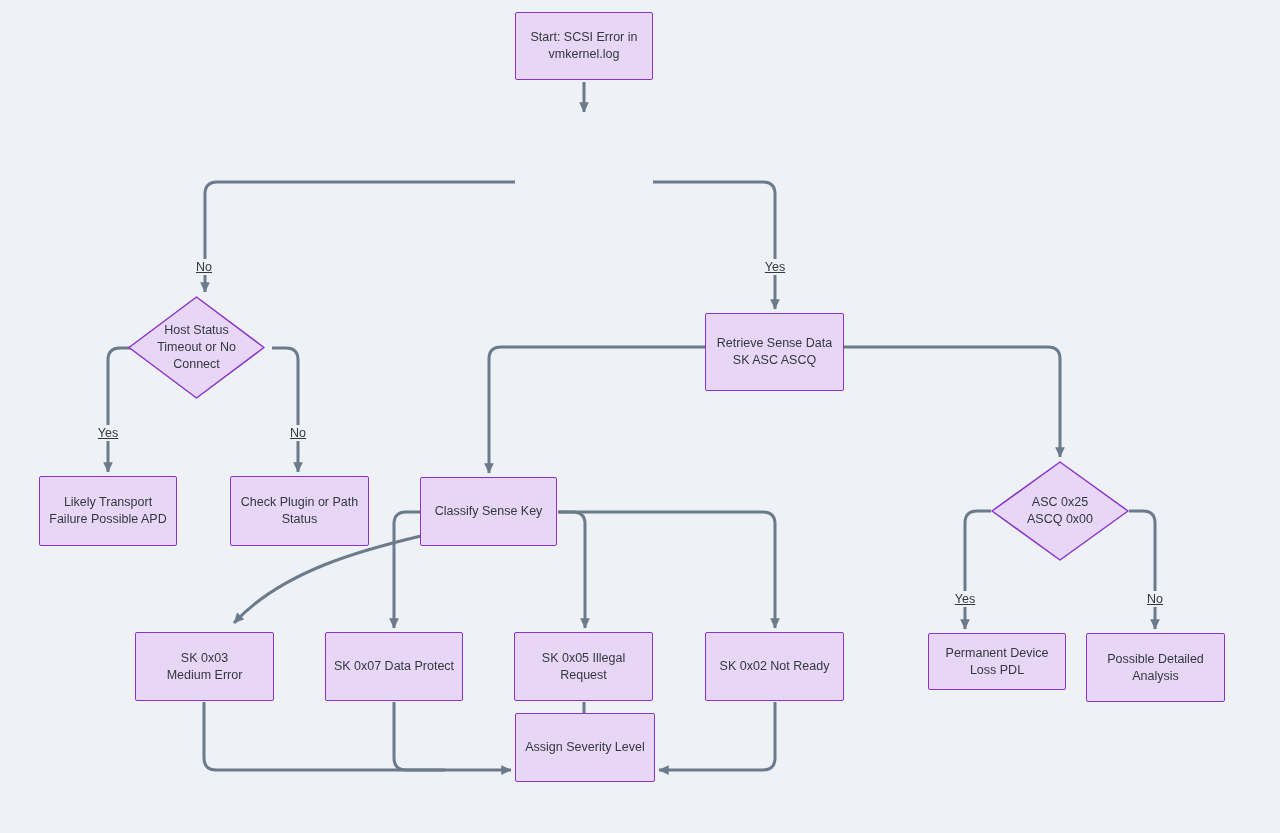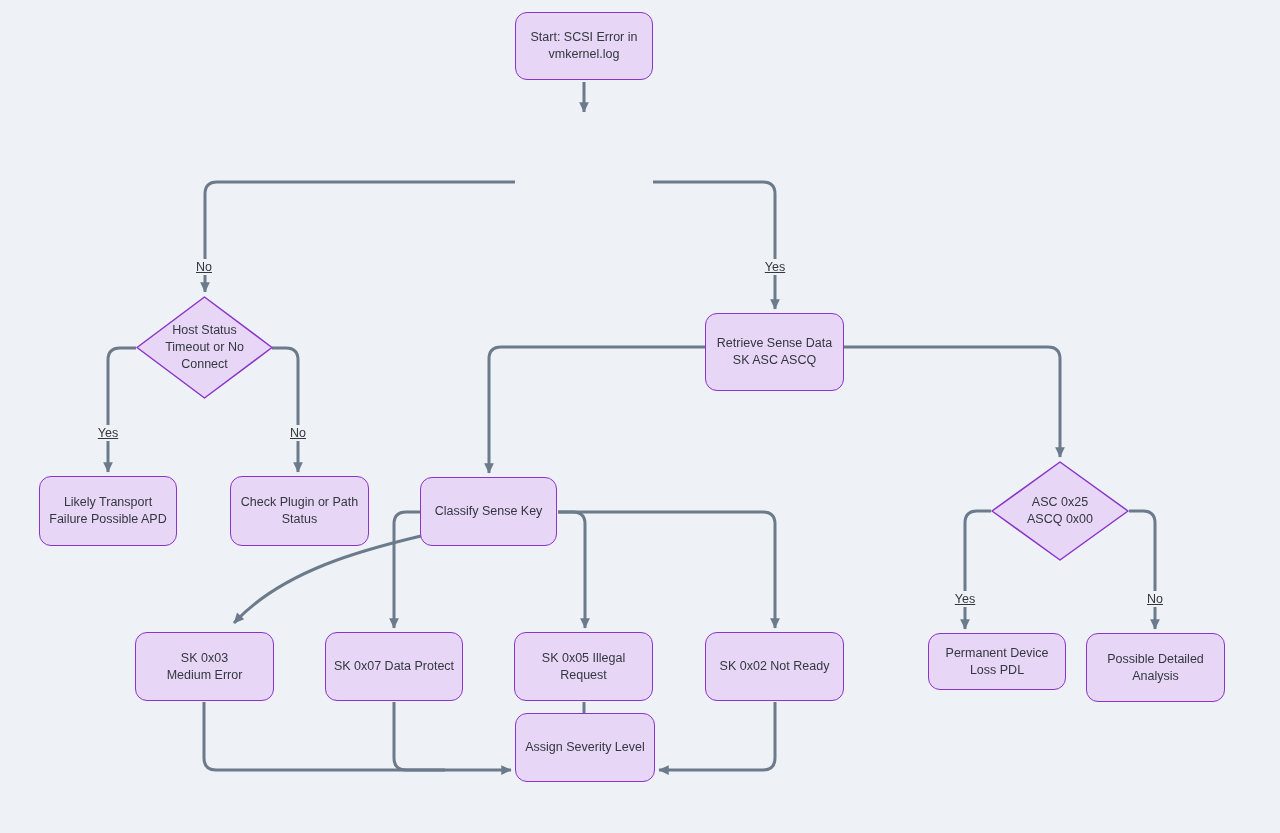--- a/index.html
+++ b/index.html
@@ -13,21 +13,21 @@
   html,body{margin:0;padding:0;background:var(--background);}
   .stage{
     position:relative;width:1280px;height:833px;background:var(--background);
     font-family:"Liberation Sans", sans-serif;overflow:hidden;
   }
   .edges-svg{position:absolute;left:0;top:0;width:1280px;height:833px;}
   .edge-path{stroke:var(--edge);stroke-width:3;fill:none;}
   .arrow-fill{fill:var(--edge);}
   .node{
     position:absolute;background:var(--node-fill);border:1.5px solid var(--node-border);
-    border-radius:12px;display:flex;align-items:center;justify-content:center;
+    border-radius:2px;display:flex;align-items:center;justify-content:center;
     text-align:center;color:var(--text);
   }
   .nlabel{
     font-size:12.5px;line-height:17px;font-weight:500;color:var(--text);
     text-align:center;padding:0 4px;
   }
   .diamond{
     position:absolute;display:flex;align-items:center;justify-content:center;text-align:center;
   }
   .diamond svg{position:absolute;left:0;top:0;width:100%;height:100%;}
@@ -111,21 +111,21 @@
 
   <div class="node" style="left:1086px;top:633px;width:139px;height:69px">
     <span class="nlabel">Possible Detailed Analysis</span>
   </div>
 
   <div class="node" style="left:515px;top:713px;width:140px;height:69px">
     <span class="nlabel">Assign Severity Level</span>
   </div>
 
 
-  <div class="diamond" style="left:136px;top:296px;width:137px;height:103px">
+  <div class="diamond" style="left:128px;top:296px;width:137px;height:103px">
     <svg viewBox="0 0 137 103">
       <polygon class="dshape" points="68.5,1 136,51.5 68.5,102 1,51.5"></polygon>
     </svg>
     <span class="nlabel w88">Host Status Timeout or No Connect</span>
   </div>
 
   <div class="diamond" style="left:991px;top:461px;width:138px;height:100px">
     <svg viewBox="0 0 138 100">
       <polygon class="dshape" points="69,1 137,50 69,99 1,50"></polygon>
     </svg>

